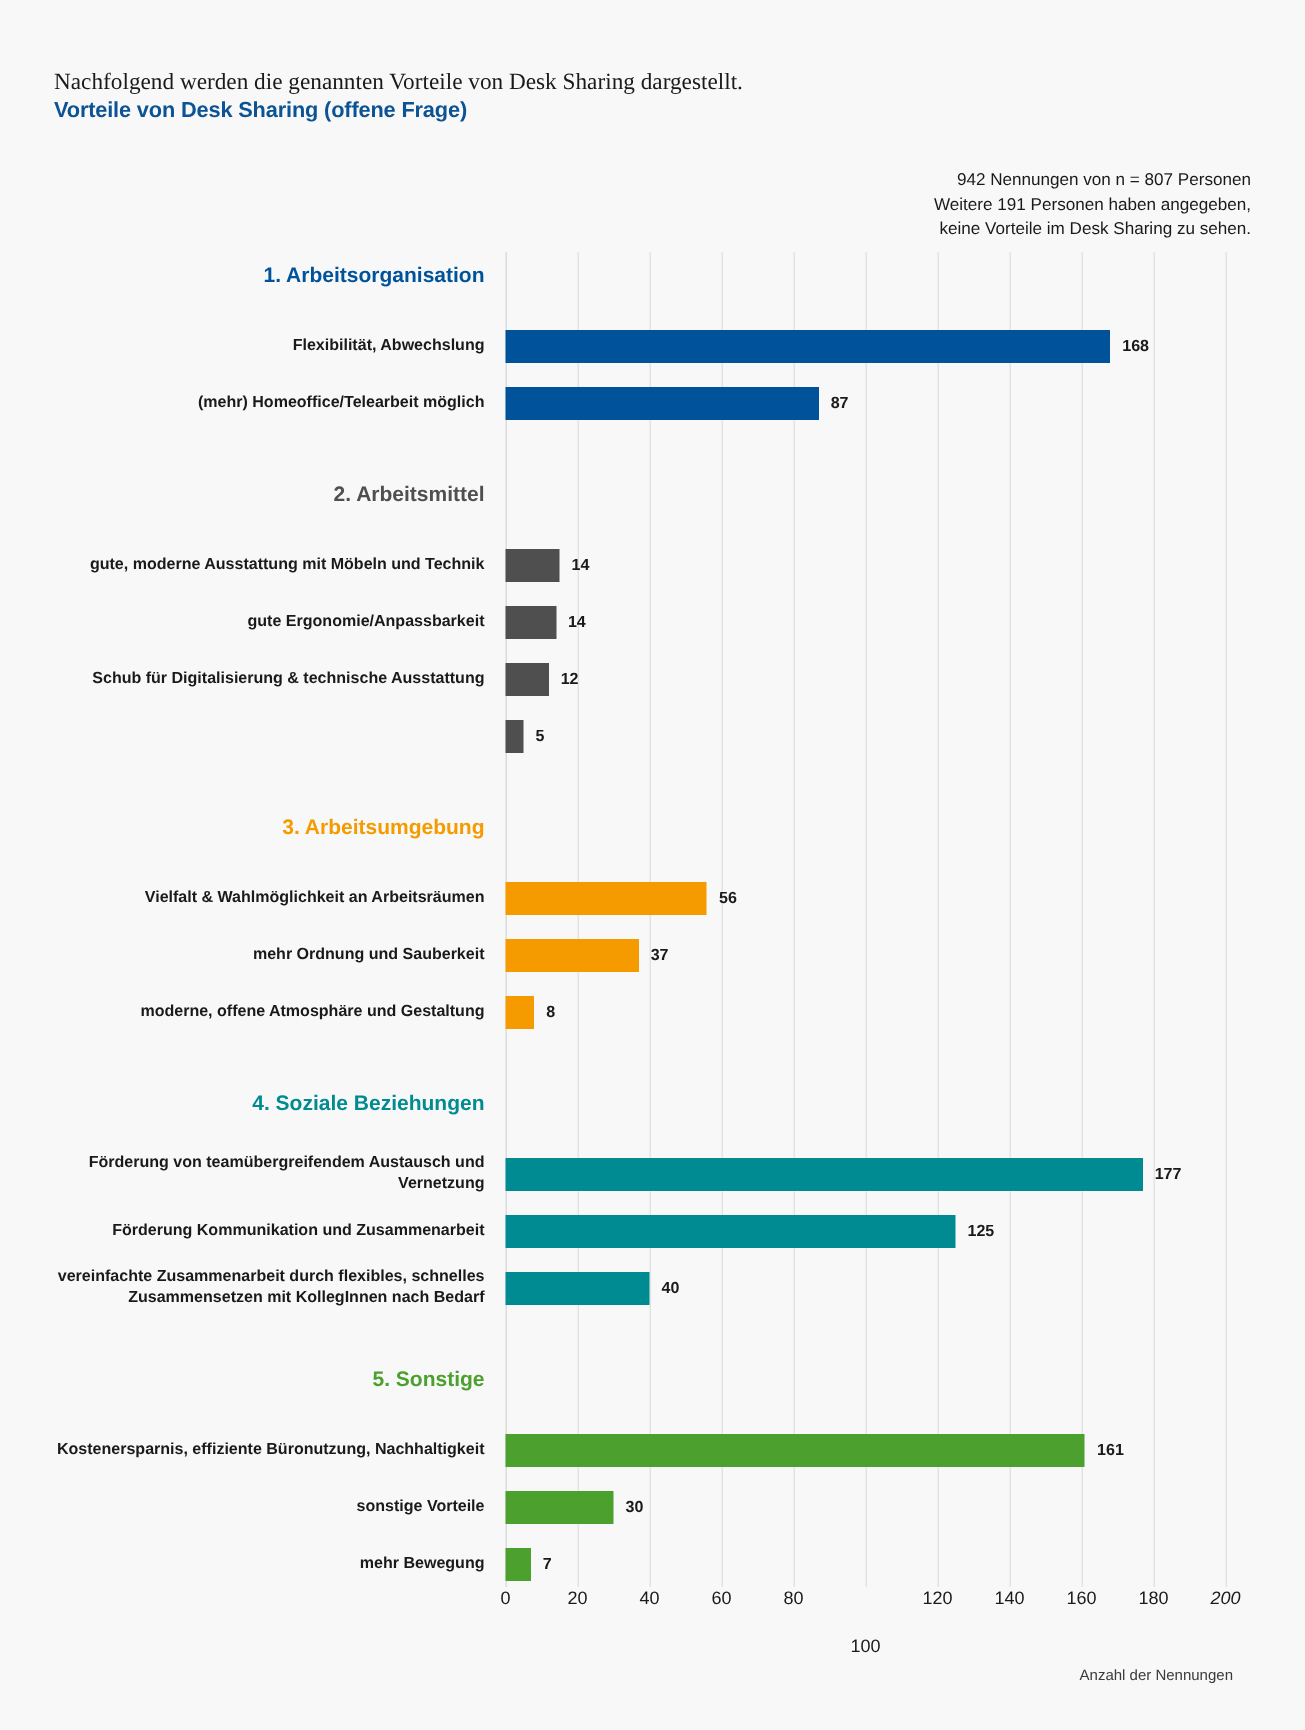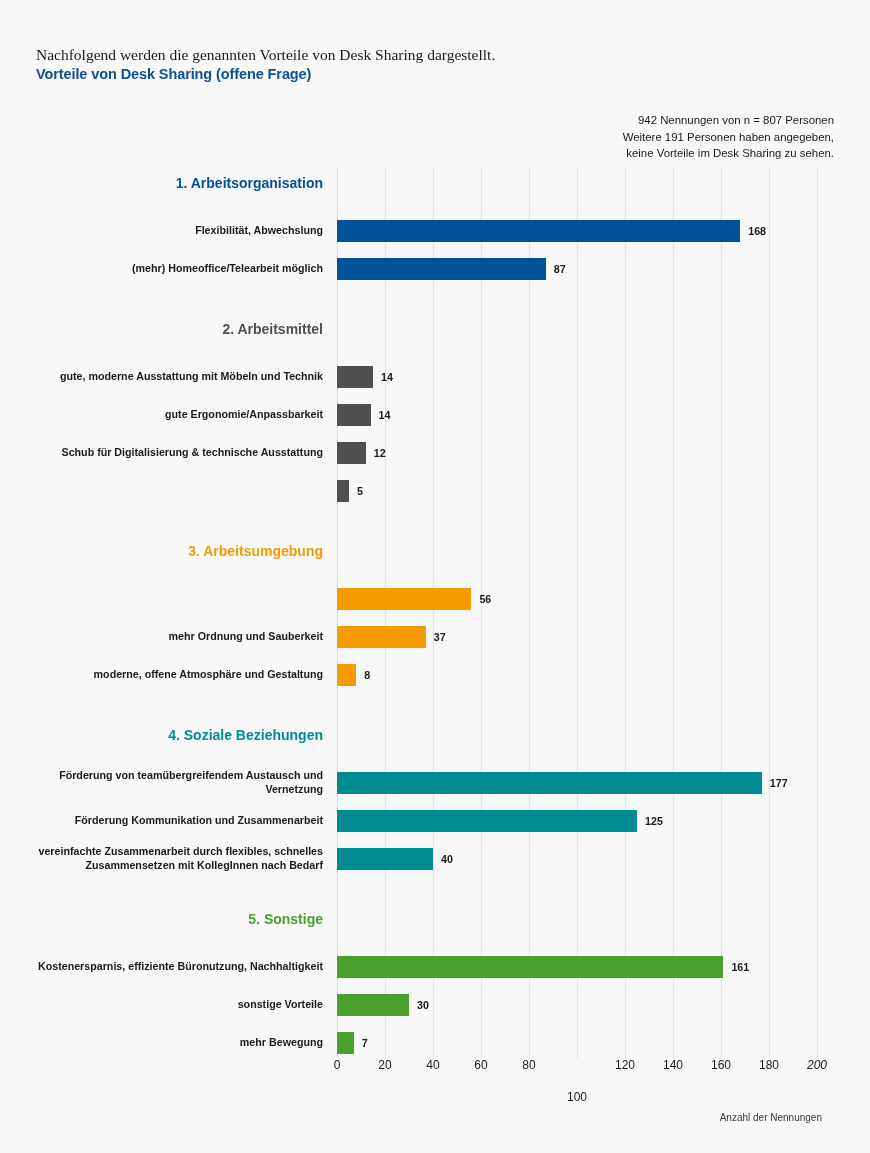--- a/index.html
+++ b/index.html
@@ -224,20 +224,21 @@
             <div class="bar" style="width: 12px; background: rgb(79, 79, 79);"></div>
             <span class="bar-value">5</span>
           </div>
         </div>
         <div class="spacer" style="height: 26px;"></div>
       </div>
       <div class="section">
         <div class="section-head" style="color: rgb(245, 155, 0);">3. Arbeitsumgebung</div>
         <div class="spacer"></div>
         <div class="row">
+          <div class="row-label">Vielfalt &amp; Wahlmöglichkeit an Arbeitsräumen</div>
           <div class="bar-wrap">
             <div class="bar" style="width: 134.4px; background: rgb(245, 155, 0);"></div>
             <span class="bar-value">56</span>
           </div>
         </div>
         <div class="row">
           <div class="row-label">mehr Ordnung und Sauberkeit</div>
           <div class="bar-wrap">
             <div class="bar" style="width: 88.8px; background: rgb(245, 155, 0);"></div>
             <span class="bar-value">37</span>

